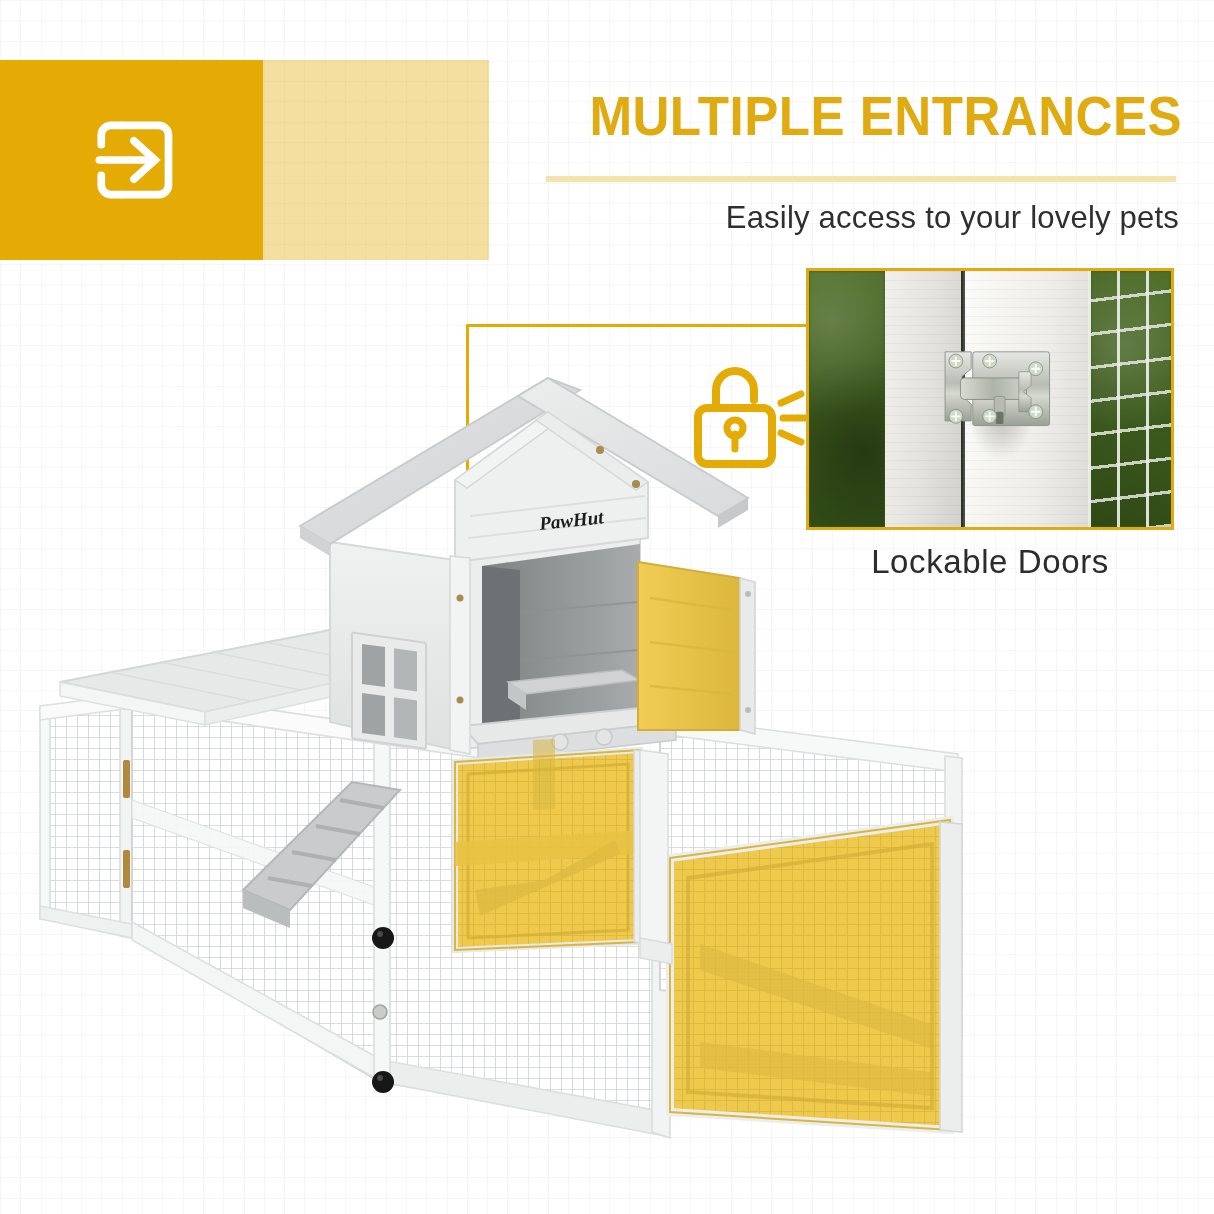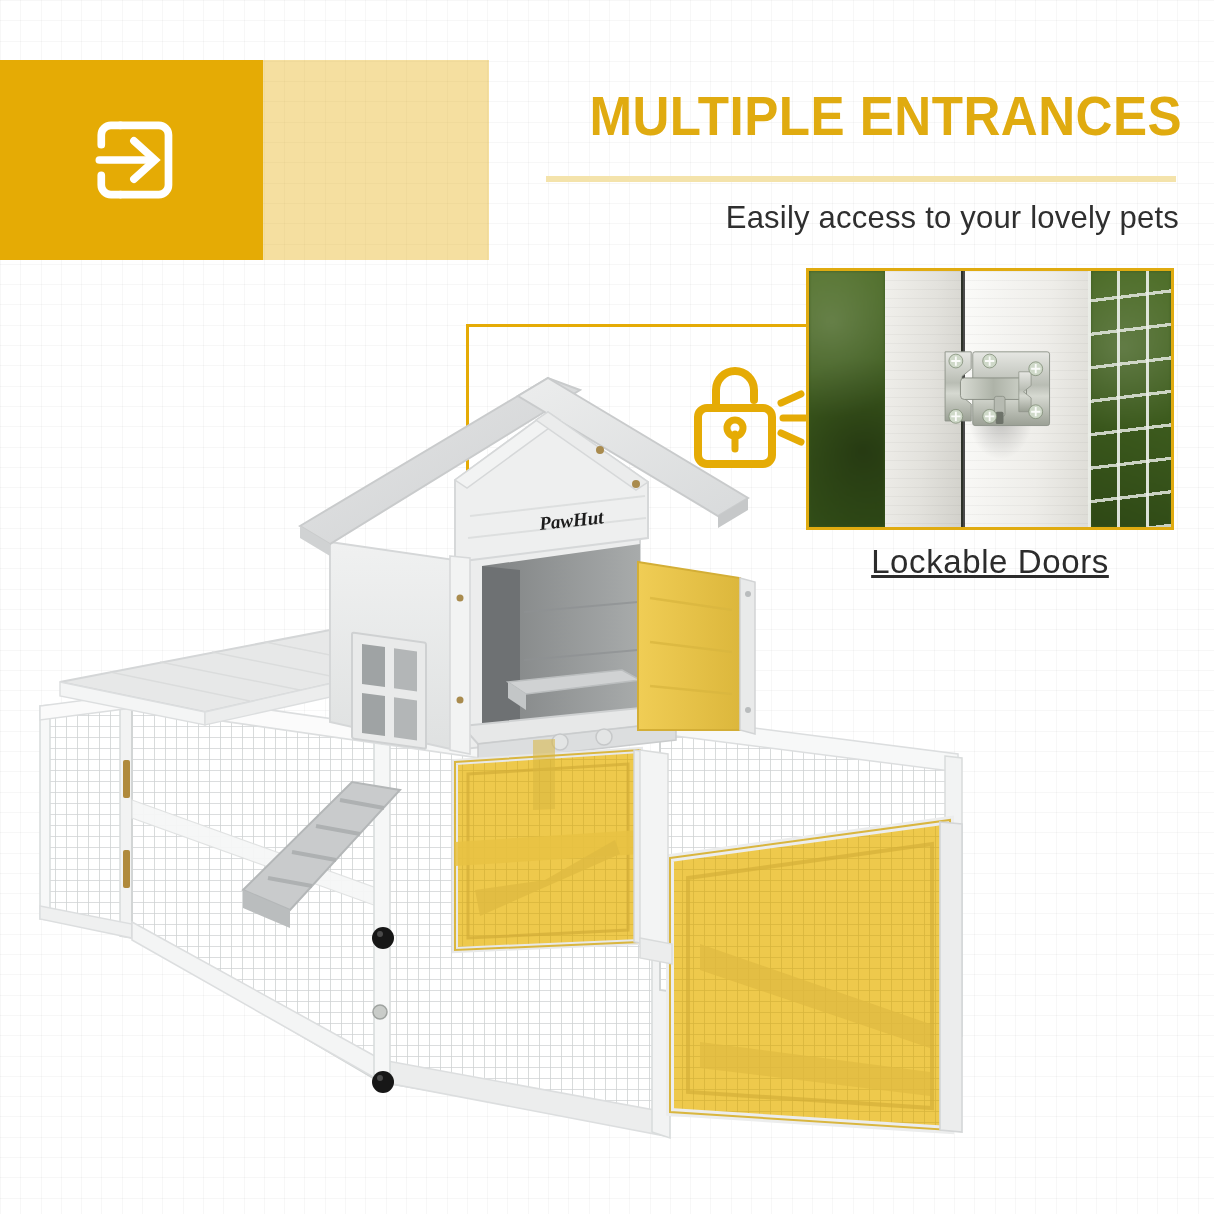--- a/index.html
+++ b/index.html
@@ -78,21 +78,21 @@
     background:linear-gradient(95deg,#fbfbf9 0%,#eeede9 60%,#dcdbd5 100%);}
   .ph-gap{position:absolute;left:42%;top:0;width:4px;height:100%;background:#2b2b2b;opacity:.85;}
   .ph-grain{position:absolute;left:21%;top:0;width:57%;height:100%;
     background:repeating-linear-gradient(to bottom, rgba(0,0,0,0.035) 0 1px, rgba(0,0,0,0) 1px 9px);}
   .ph-shadow{position:absolute;left:44%;top:40%;width:18%;height:34%;
     background:radial-gradient(ellipse at 50% 50%, rgba(0,0,0,0.22), rgba(0,0,0,0) 70%);}
   .latch{position:absolute;left:33%;top:26%;width:40%;height:42%;}
 
   .photo-caption{
     position:absolute;left:806px;top:543px;width:368px;text-align:center;
-    font-size:33px;color:#2c2c2c;font-weight:400;letter-spacing:0.6px;text-decoration:underline;
+    font-size:33px;color:#2c2c2c;font-weight:400;letter-spacing:0.6px;
   }
 
   
   .product{position:absolute;left:0;top:330px;width:1050px;height:870px;}
 </style>
 </head>
 <body>
 
 <div id="stage">
 

